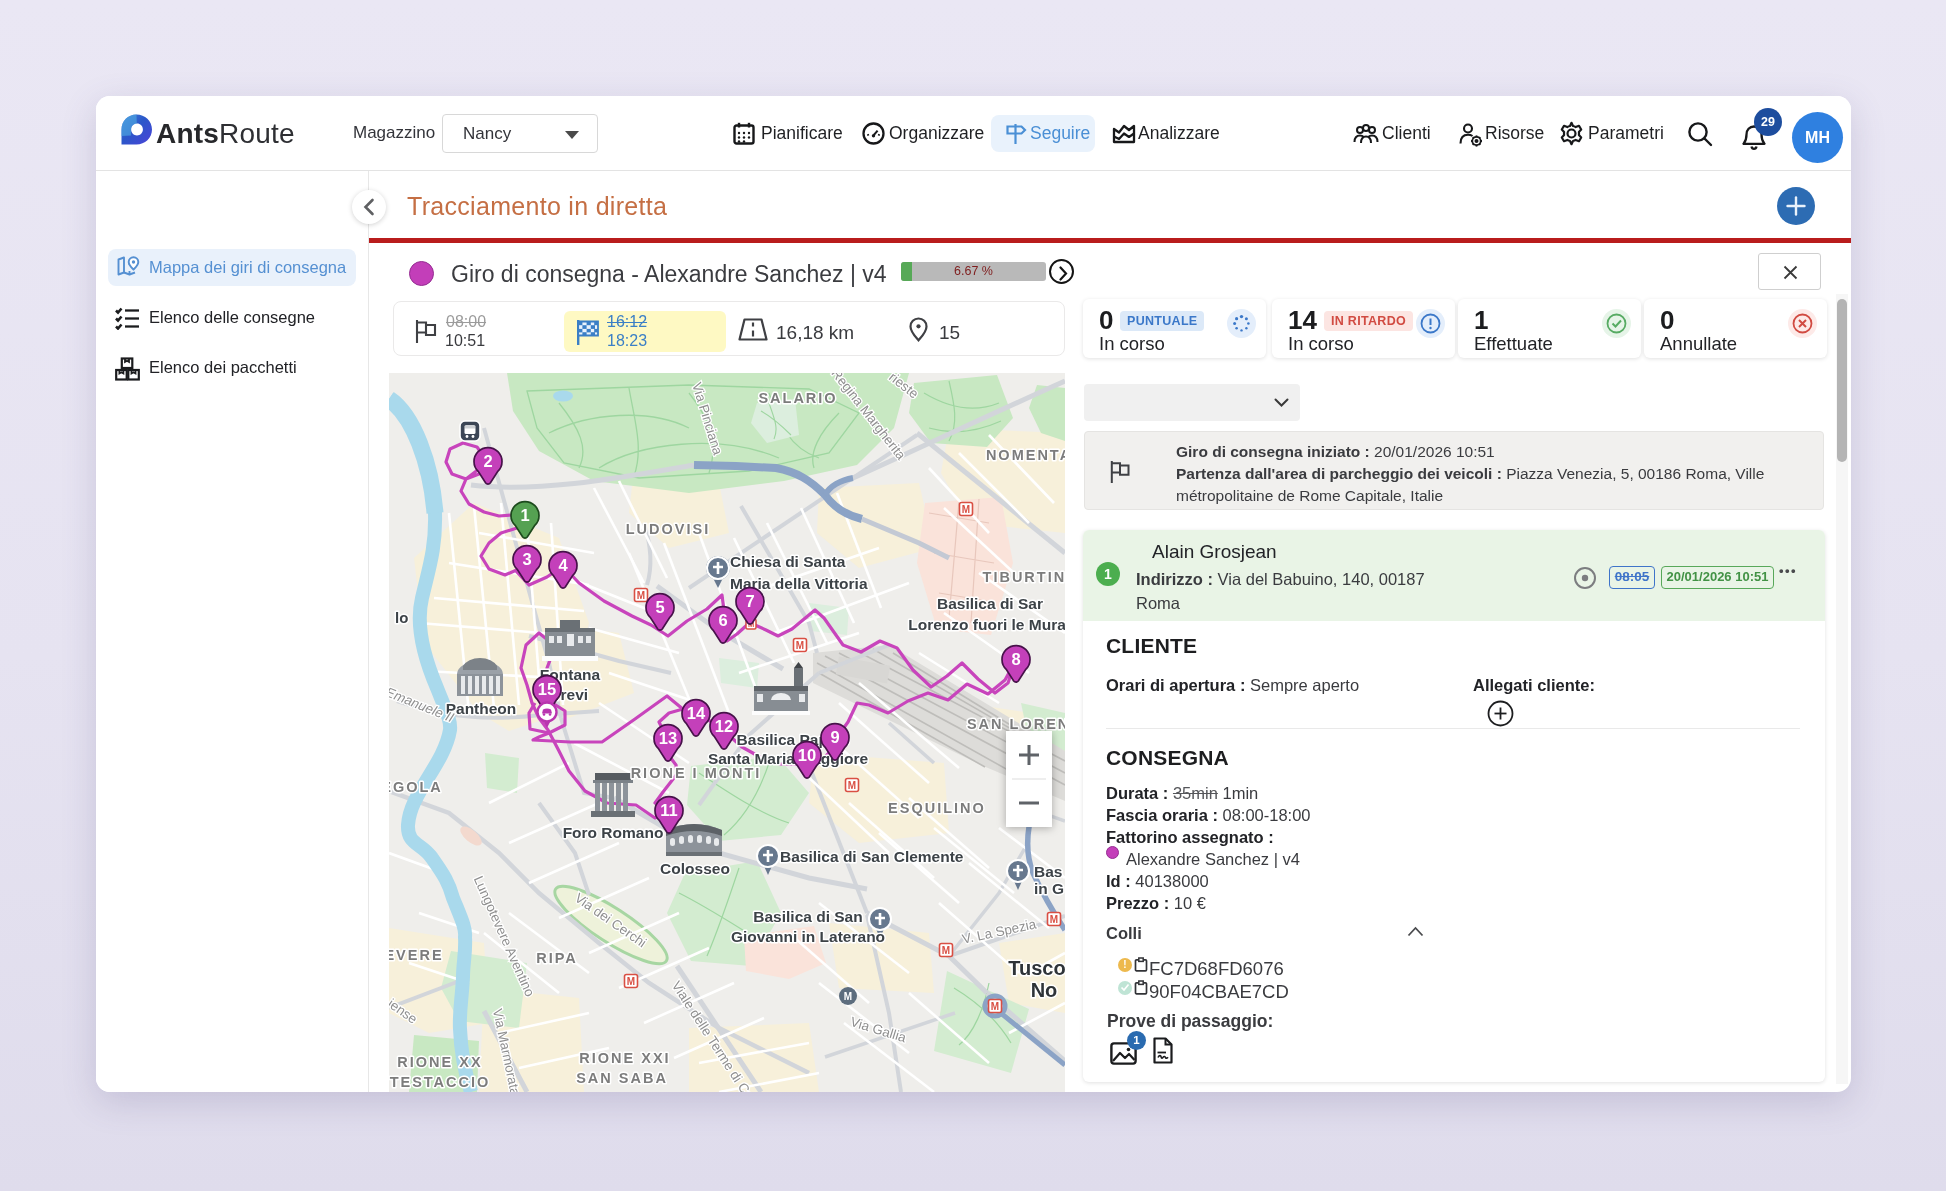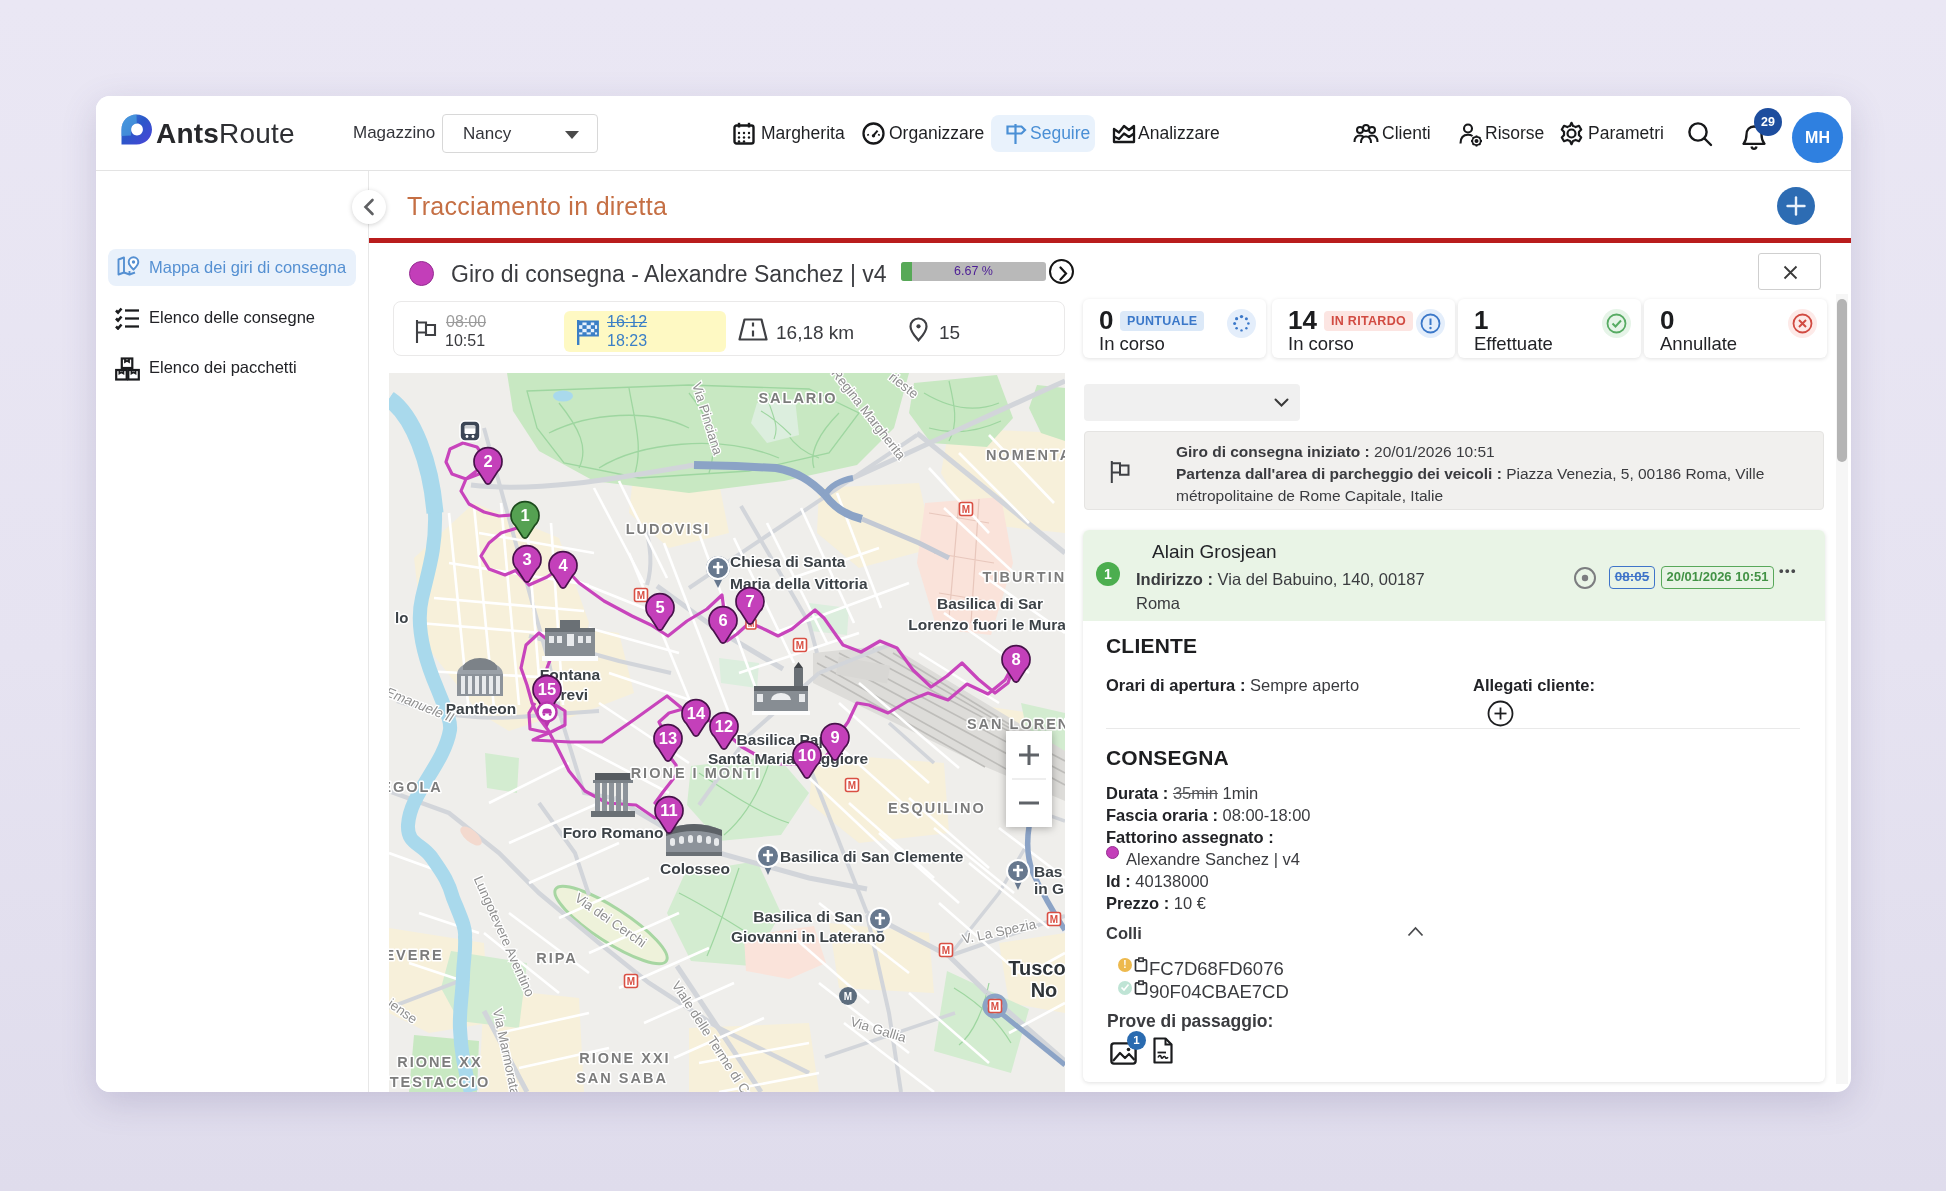--- a/index.html
+++ b/index.html
@@ -28,21 +28,21 @@
   
   .header-row { position:absolute; left:273px; top:75px; width:1482px; height:72px; border-bottom:5px solid #b91c1c; background:#fff; }
   .back-circle { position:absolute; left:-17px; top:19px; width:34px; height:34px; background:#fff; border-radius:50%; box-shadow:0 1px 5px rgba(0,0,0,.18); }
   .title-orange { position:absolute; left:38px; top:21px; font-size:25px; color:#c56f44; letter-spacing:.3px; }
   .plus-btn { position:absolute; left:1408px; top:16px; width:38px; height:38px; border-radius:50%; background:#2d6cb3; }
   
   .route-circle { position:absolute; left:313px; top:165px; width:25px; height:25px; border-radius:50%; background:#c33eb9; border:1.5px solid #952d92; }
   .route-title { position:absolute; left:355px; top:165px; font-size:23px; color:#3b3c40; }
   .progress { position:absolute; left:805px; top:166px; width:145px; height:19px; background:#b9b9b9; border-radius:3px; overflow:hidden; }
   .progress .fill { position:absolute; left:0; top:0; width:11px; height:19px; background:#57a957; }
-  .progress .pct { position:absolute; width:100%; text-align:center; font-size:12.5px; color:#4c1d95; line-height:19px; }
+  .progress .pct { position:absolute; width:100%; text-align:center; font-size:12.5px; color:#7f1d1d; line-height:19px; }
   .next-circle { position:absolute; left:953px; top:163px; width:25px; height:25px; border-radius:50%; border:2px solid #141414; background:#fff; }
   
   .stats-box { position:absolute; left:297px; top:205px; width:672px; height:55px; border:1px solid #eae9e9; border-radius:8px; background:#fff; }
   .sb-strike { font-size:16px; color:#9b9b9b; text-decoration:line-through; }
   .sb-main { font-size:16px; color:#3a3b3f; }
   .sb-bluebox { position:absolute; left:170px; top:9px; width:162px; height:41px; background:#fef9c3; border-radius:6px; }
   .sb-blue { color:#3b7fc6; }
   .sb-km { font-size:19px; color:#3a3b3f; }
   
   .stat-card { position:absolute; top:203px; width:183px; height:59px; background:#fff; border-radius:6px; box-shadow:0 1px 4px rgba(0,0,0,.12); }
@@ -104,21 +104,21 @@
           <circle cx="6" cy="11" r="1.2"></circle>
           <circle cx="11" cy="11" r="1.2"></circle>
           <circle cx="16" cy="11" r="1.2"></circle>
           <circle cx="6" cy="15.5" r="1.2"></circle>
           <circle cx="11" cy="15.5" r="1.2"></circle>
           <circle cx="16" cy="15.5" r="1.2"></circle>
           <circle cx="6" cy="19.5" r="1.2"></circle>
           <circle cx="11" cy="19.5" r="1.2"></circle>
         </g>
     </svg>
-    <div class="nav-item" style="left:665px">Margherita</div>
+    <div class="nav-item" style="left:665px">Pianificare</div>
 
     <svg class="abs" style="left:766px;top:26px" width="23" height="23" viewBox="0 0 23 23">
       <circle cx="11.5" cy="11.5" r="10" fill="none" stroke="#17181a" stroke-width="2.3"></circle>
       <line x1="11.8" y1="13" x2="15.6" y2="8.6" stroke="#17181a" stroke-width="2"></line>
       <circle cx="11.5" cy="13.8" r="1.7" fill="#17181a"></circle>
       <line x1="5.2" y1="13.2" x2="7" y2="12.6" stroke="#17181a" stroke-width="1.6"></line>
       <line x1="17.8" y1="13.2" x2="16" y2="12.6" stroke="#17181a" stroke-width="1.6"></line>
     </svg>
     <div class="nav-item" style="left:793px">Organizzare</div>
 

